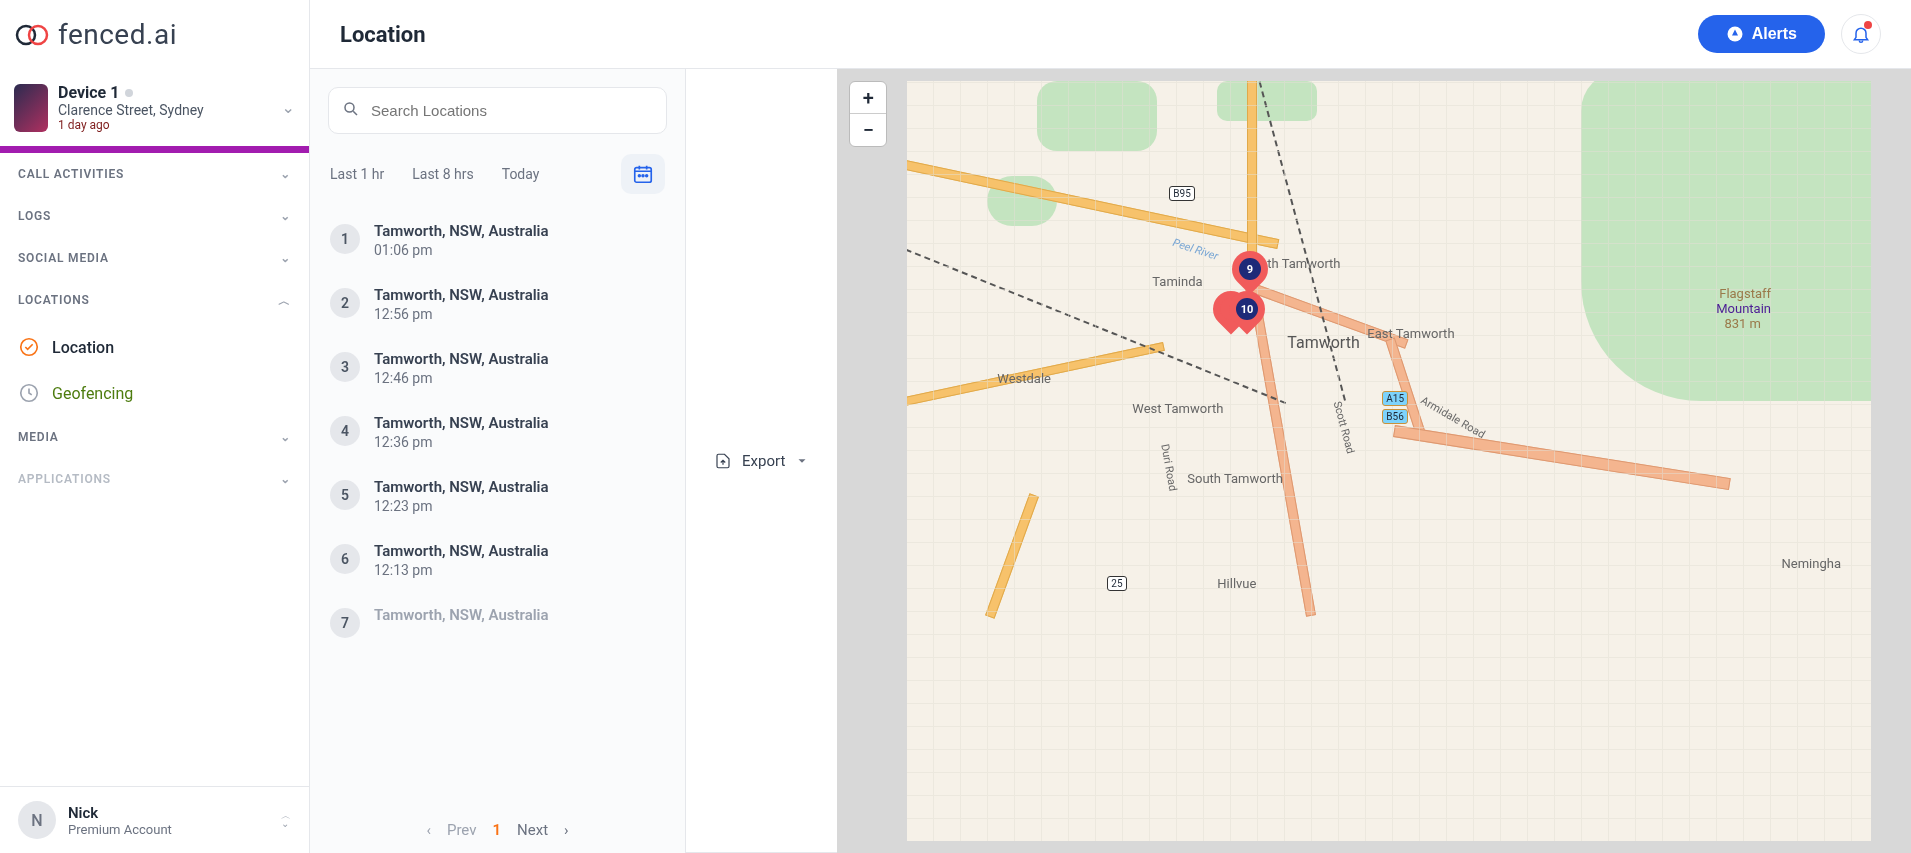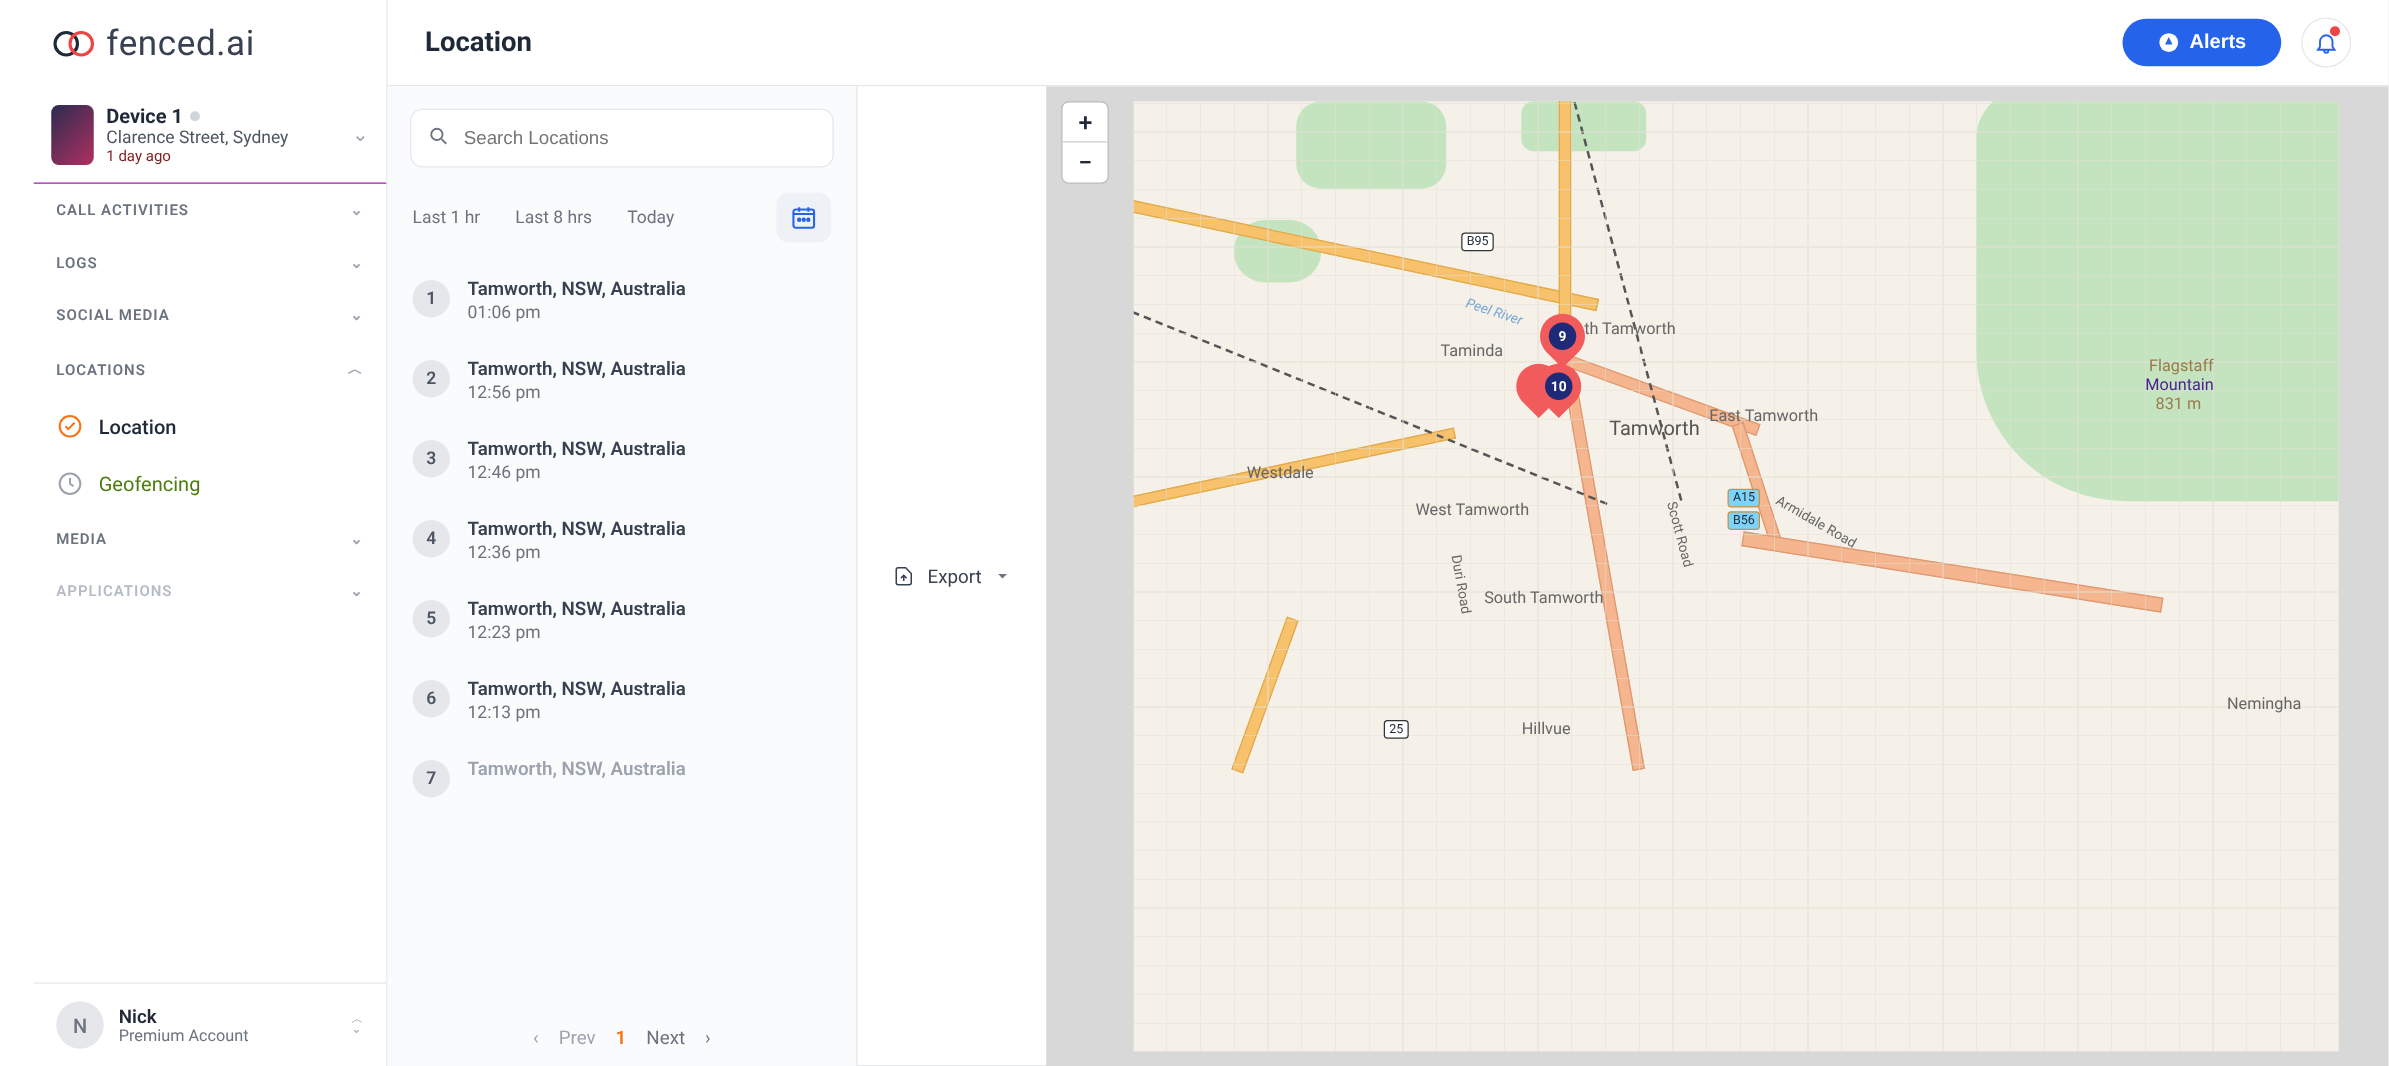--- a/index.html
+++ b/index.html
@@ -1,35 +1,35 @@
 <!DOCTYPE html>
 <html><head>
 <meta charset="utf-8">
 <style>
   * { box-sizing: border-box; margin: 0; padding: 0; }
   body { font-family: -apple-system, BlinkMacSystemFont, 'Segoe UI', Roboto, sans-serif; color: #1f2937; background: #fff; }
   .app { display: flex; height: 100vh; }
 
   
-  .sidebar { width: 310px; border-right: 1px solid #e5e7eb; display: flex; flex-direction: column; background: #fff; padding-left: 27px; }
+  .sidebar { width: 310px; border-right: 1px solid #e5e7eb; display: flex; flex-direction: column; background: #fff; }
   .logo-area { padding: 18px 14px 22px 14px; display: flex; align-items: center; }
   .logo-txt { font-size: 28px; letter-spacing: 0.5px; margin-left: 8px; color: #374151; font-weight: 400; }
-  .device-card { display: flex; align-items: center; padding: 10px 14px 14px; gap: 10px; border-bottom: 1px solid #a21caf; }
+  .device-card { display: flex; align-items: center; padding: 10px 14px 14px; gap: 10px; border-bottom: 7px solid #a21caf; }
   .device-thumb { width: 34px; height: 48px; background: linear-gradient(135deg,#2b2b50,#b03060); border-radius: 6px; }
   .device-info { flex: 1; }
   .device-name { font-weight: 700; font-size: 16px; display: inline-flex; align-items: center; gap: 6px; }
   .status-dot { width: 8px; height: 8px; border-radius: 50%; background: #d1d5db; }
   .device-loc { font-size: 14px; color: #4b5563; }
   .device-time { font-size: 12px; color: #7f1d1d; }
   .chev { color: #9ca3af; }
 
   .nav-item { display: flex; align-items: center; padding: 14px 18px; gap: 12px; cursor: pointer; border-bottom: 1px solid #f3f4f6; }
   .nav-item.dash { padding: 20px 18px; border-bottom: 1px solid #e5e7eb; }
   .nav-label { font-size: 16px; color: #4b5563; font-weight: 500; }
-  .section-header { display: flex; justify-content: space-between; align-items: center; padding: 14px 18px; font-size: 12px; letter-spacing: 0.8px; color: #6b7280; font-weight: 600; cursor: pointer; }
+  .section-header { display: flex; justify-content: space-between; align-items: flex-start; padding: 14px 18px; font-size: 12px; letter-spacing: 0.8px; color: #6b7280; font-weight: 600; cursor: pointer; }
   .section-header.disabled { color: #b5bbc4; }
   .sub-item { display: flex; align-items: center; gap: 12px; padding: 12px 18px; font-size: 16px; cursor: pointer; }
   .sub-item.active { color: #1f2937; font-weight: 500; }
   .sub-item:not(.active) { color: #4d7c0f; }
 
   .user-footer { margin-top: auto; display: flex; align-items: center; gap: 12px; padding: 14px 18px; border-top: 1px solid #e5e7eb; }
   .avatar { width: 38px; height: 38px; border-radius: 50%; background: #e5e7eb; display: flex; align-items: center; justify-content: center; color: #6b7280; font-weight: 500; }
   .user-name { font-size: 15px; font-weight: 600; }
   .user-plan { font-size: 13px; color: #6b7280; }
 

